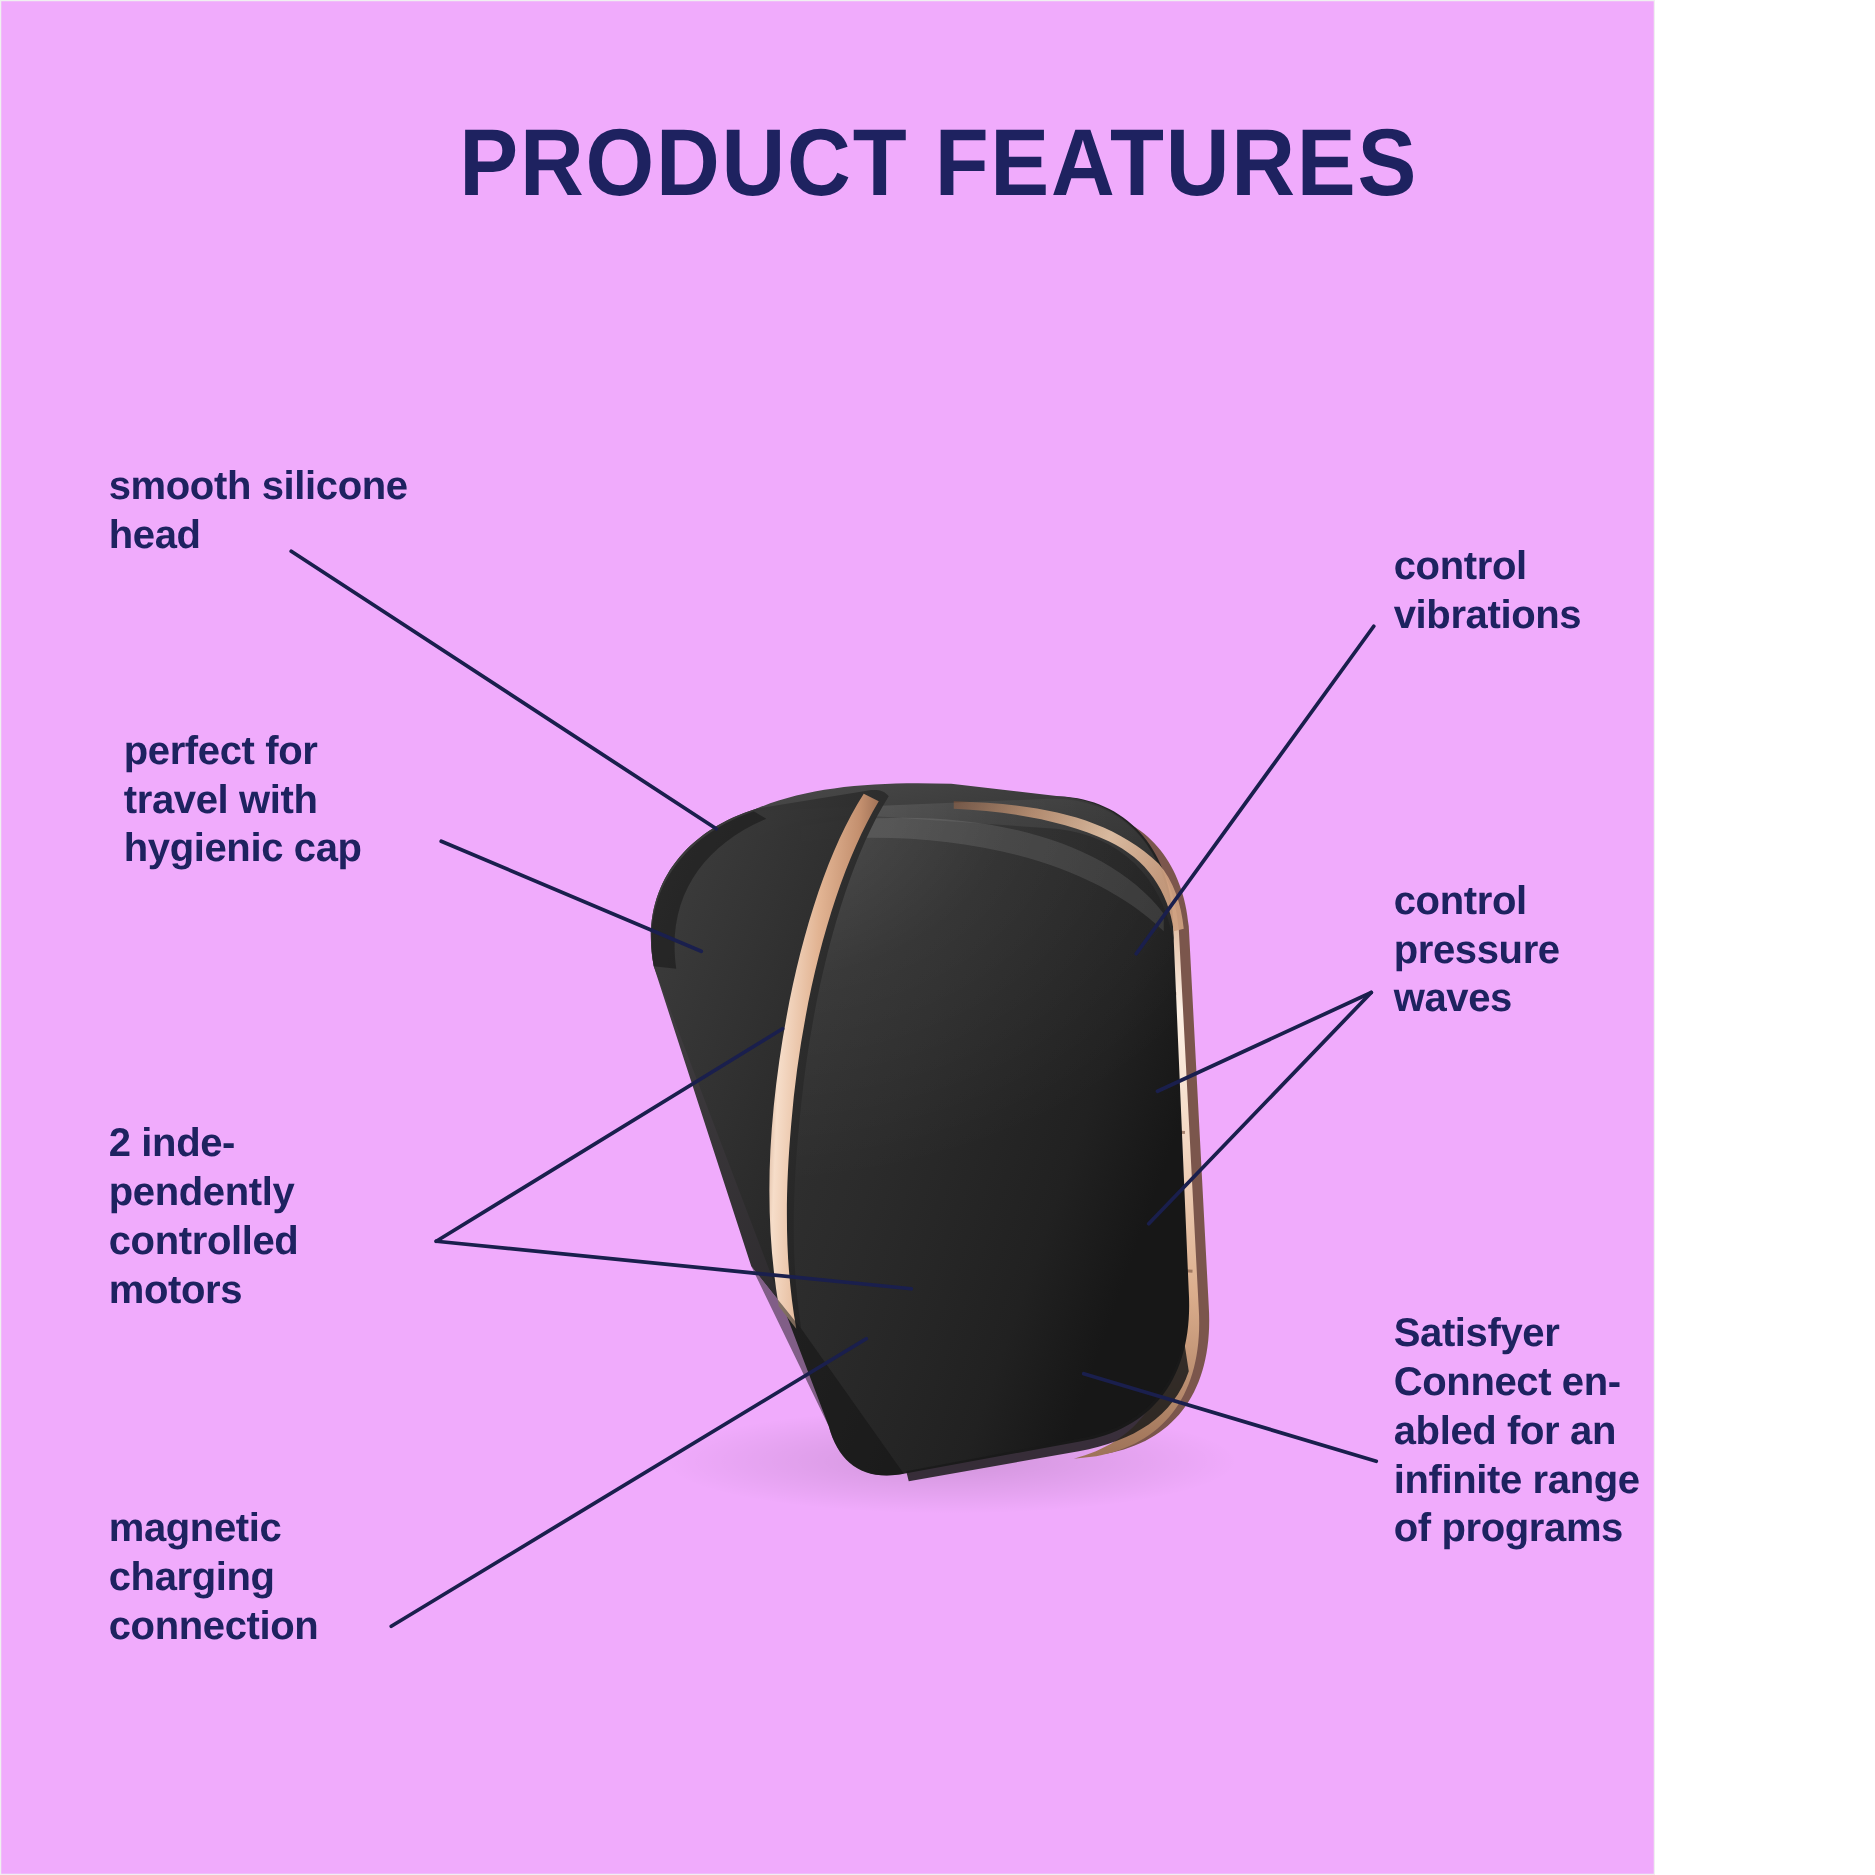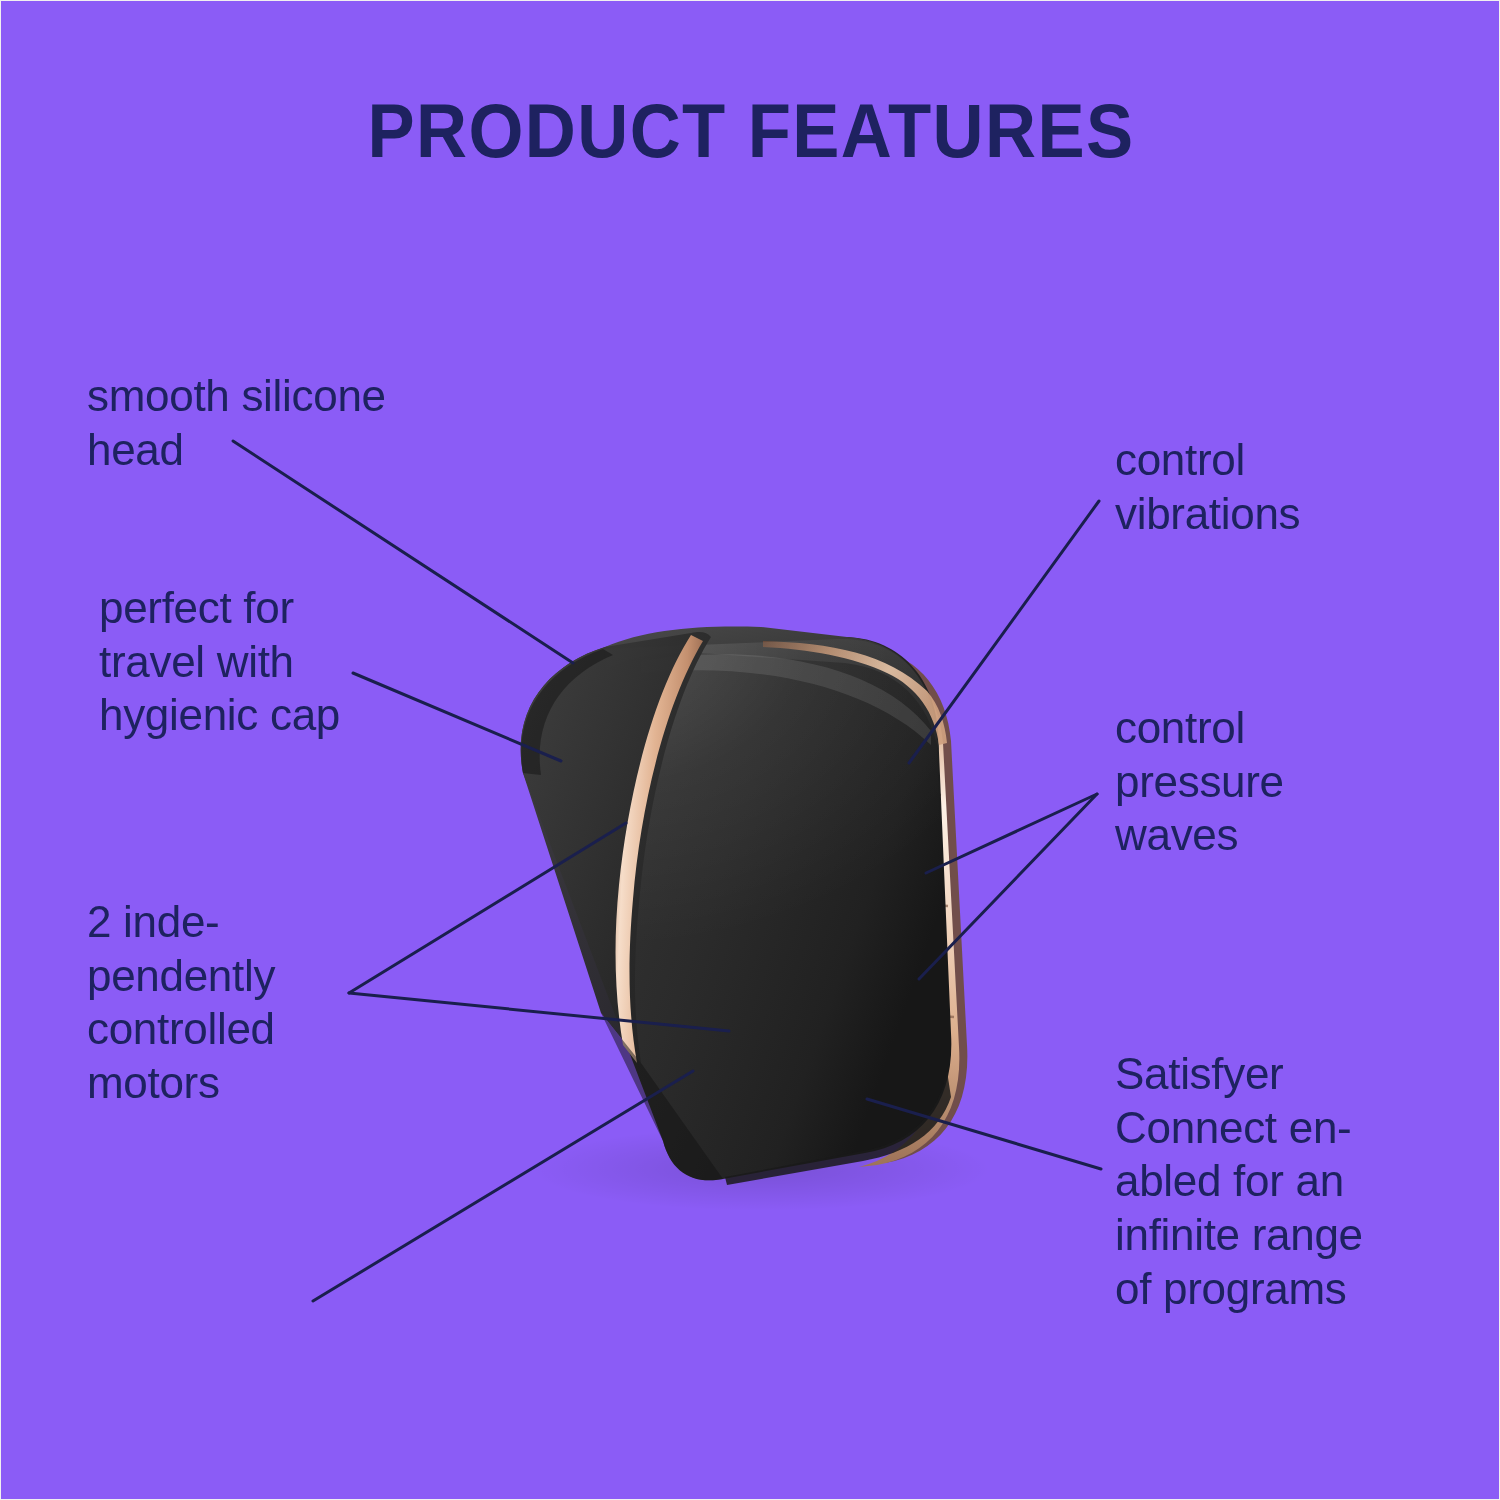--- a/index.html
+++ b/index.html
@@ -2,23 +2,23 @@
 <html><head>
 <meta charset="utf-8">
 <style>
   html, body {
     margin: 0;
     padding: 0;
     background: #ffffff;
   }
   #stage {
     position: relative;
-    width: 1500px;
+    width: 1324px;
     height: 1500px;
-    background: #8b5cf6;
+    background: #f0abfc;
     box-sizing: border-box;
     border: 1px solid #f0f0f0;
     overflow: hidden;
     font-family: "Liberation Sans", sans-serif;
   }
 
   
   #title {
     position: absolute;
     left: 0;
@@ -32,23 +32,23 @@
     color: #1e2260;
     transform: scaleX(0.93);
     transform-origin: center center;
     white-space: nowrap;
   }
 
   
   .label {
     position: absolute;
     font-family: "Liberation Sans", sans-serif;
-    font-weight: 400;
+    font-weight: 700;
     color: #1e2260;
-    font-size: 44px;
+    font-size: 32px;
     line-height: 1.22;
     letter-spacing: -0.3px;
     white-space: pre-line;
   }
   .label.right { }
 
   #lbl-smooth       { left: 86px;  top: 368px;  width: 430px; }
   #lbl-travel       { left: 98px;  top: 580px;  width: 430px; }
   #lbl-motors       { left: 86px;  top: 894px;  width: 430px; }
   #lbl-magnetic     { left: 86px;  top: 1202px; width: 430px; }
@@ -289,20 +289,23 @@
 
   <div class="label" id="lbl-travel">perfect for
 travel with
 hygienic cap</div>
 
   <div class="label" id="lbl-motors">2 inde-
 pendently
 controlled
 motors</div>
 
+  <div class="label" id="lbl-magnetic">magnetic
+charging
+connection</div>
 
   <div class="label right" id="lbl-vibrations">control
 vibrations</div>
 
   <div class="label right" id="lbl-pressure">control
 pressure
 waves</div>
 
   <div class="label right" id="lbl-connect">Satisfyer
 Connect en-

